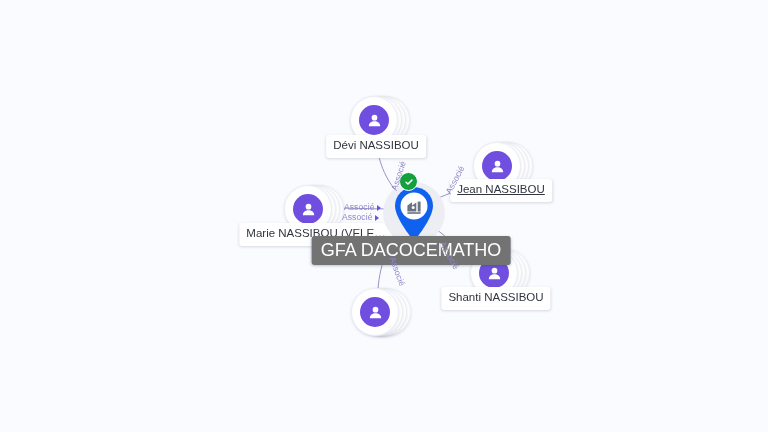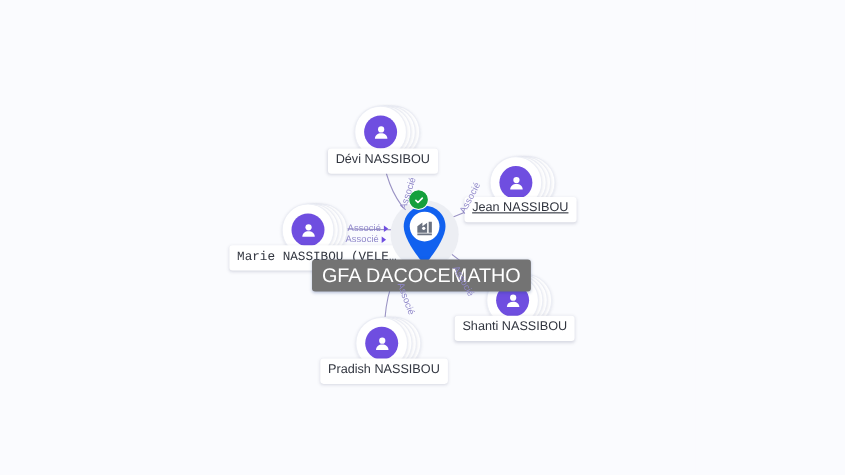--- a/index.html
+++ b/index.html
@@ -12,20 +12,21 @@
     overflow: hidden;
     background: #fafbfe;
     font-family: "Liberation Sans", sans-serif;
   }
 
   #graph-canvas {
     position: relative;
     width: 632px;
     height: 432px;
     background: #fafbfe;
+    margin-left: 28px;
   }
 
   .edge-layer {
     position: absolute;
     left: 0;
     top: 0;
     width: 768px;
     height: 432px;
     pointer-events: none;
   }
@@ -218,21 +219,21 @@
       <div class="stack-card c0">
         <div class="avatar-circle">
           <svg width="17" height="17" viewBox="0 0 24 24" fill="#ffffff">
             <circle cx="12" cy="8" r="4"></circle>
             <path d="M4 20c0-4.4 3.6-7 8-7s8 2.6 8 7z"></path>
           </svg>
         </div>
       </div>
     </div>
   </div>
-  <div class="node-label" style="left:288px; top:223px;font-family:Liberation Mono, monospace;">Marie NASSIBOU (VELE…</div>
+  <div class="node-label" style="left:288px; top:223px;">Marie NASSIBOU (VELE…</div>
 
   <div class="person-node" style="left:468px; top:272px;">
     <div class="avatar-stack">
       <div class="stack-card c3"></div>
       <div class="stack-card c2"></div>
       <div class="stack-card c1"></div>
       <div class="stack-card c0">
         <div class="avatar-circle">
           <svg width="17" height="17" viewBox="0 0 24 24" fill="#ffffff">
             <circle cx="12" cy="8" r="4"></circle>
@@ -252,21 +253,20 @@
       <div class="stack-card c0">
         <div class="avatar-circle">
           <svg width="17" height="17" viewBox="0 0 24 24" fill="#ffffff">
             <circle cx="12" cy="8" r="4"></circle>
             <path d="M4 20c0-4.4 3.6-7 8-7s8 2.6 8 7z"></path>
           </svg>
         </div>
       </div>
     </div>
   </div>
-  <div class="node-label" style="left:349px; top:326px;">Pradish NASSIBOU</div>
 
   <div class="company-node" style="left:386px; top:213px;">
     <div class="company-halo"></div>
     <div class="company-pin">
       <svg width="48" height="58" viewBox="0 0 48 58">
         <path d="M24 2C13.5 2 5 10.4 5 20.8 5 34 24 56 24 56s19-22 19-35.2C43 10.4 34.5 2 24 2z" fill="#1161ef"></path>
         <circle cx="24" cy="21" r="13.5" fill="#ffffff"></circle>
         <g fill="#6b7280">
           <path d="M17.4 27.2h13.2v1.6H17.4z"></path>
           <path d="M17.4 20.6l4.6-3.3v3.3l4.3-3.1v9.1h-8.9z"></path>

